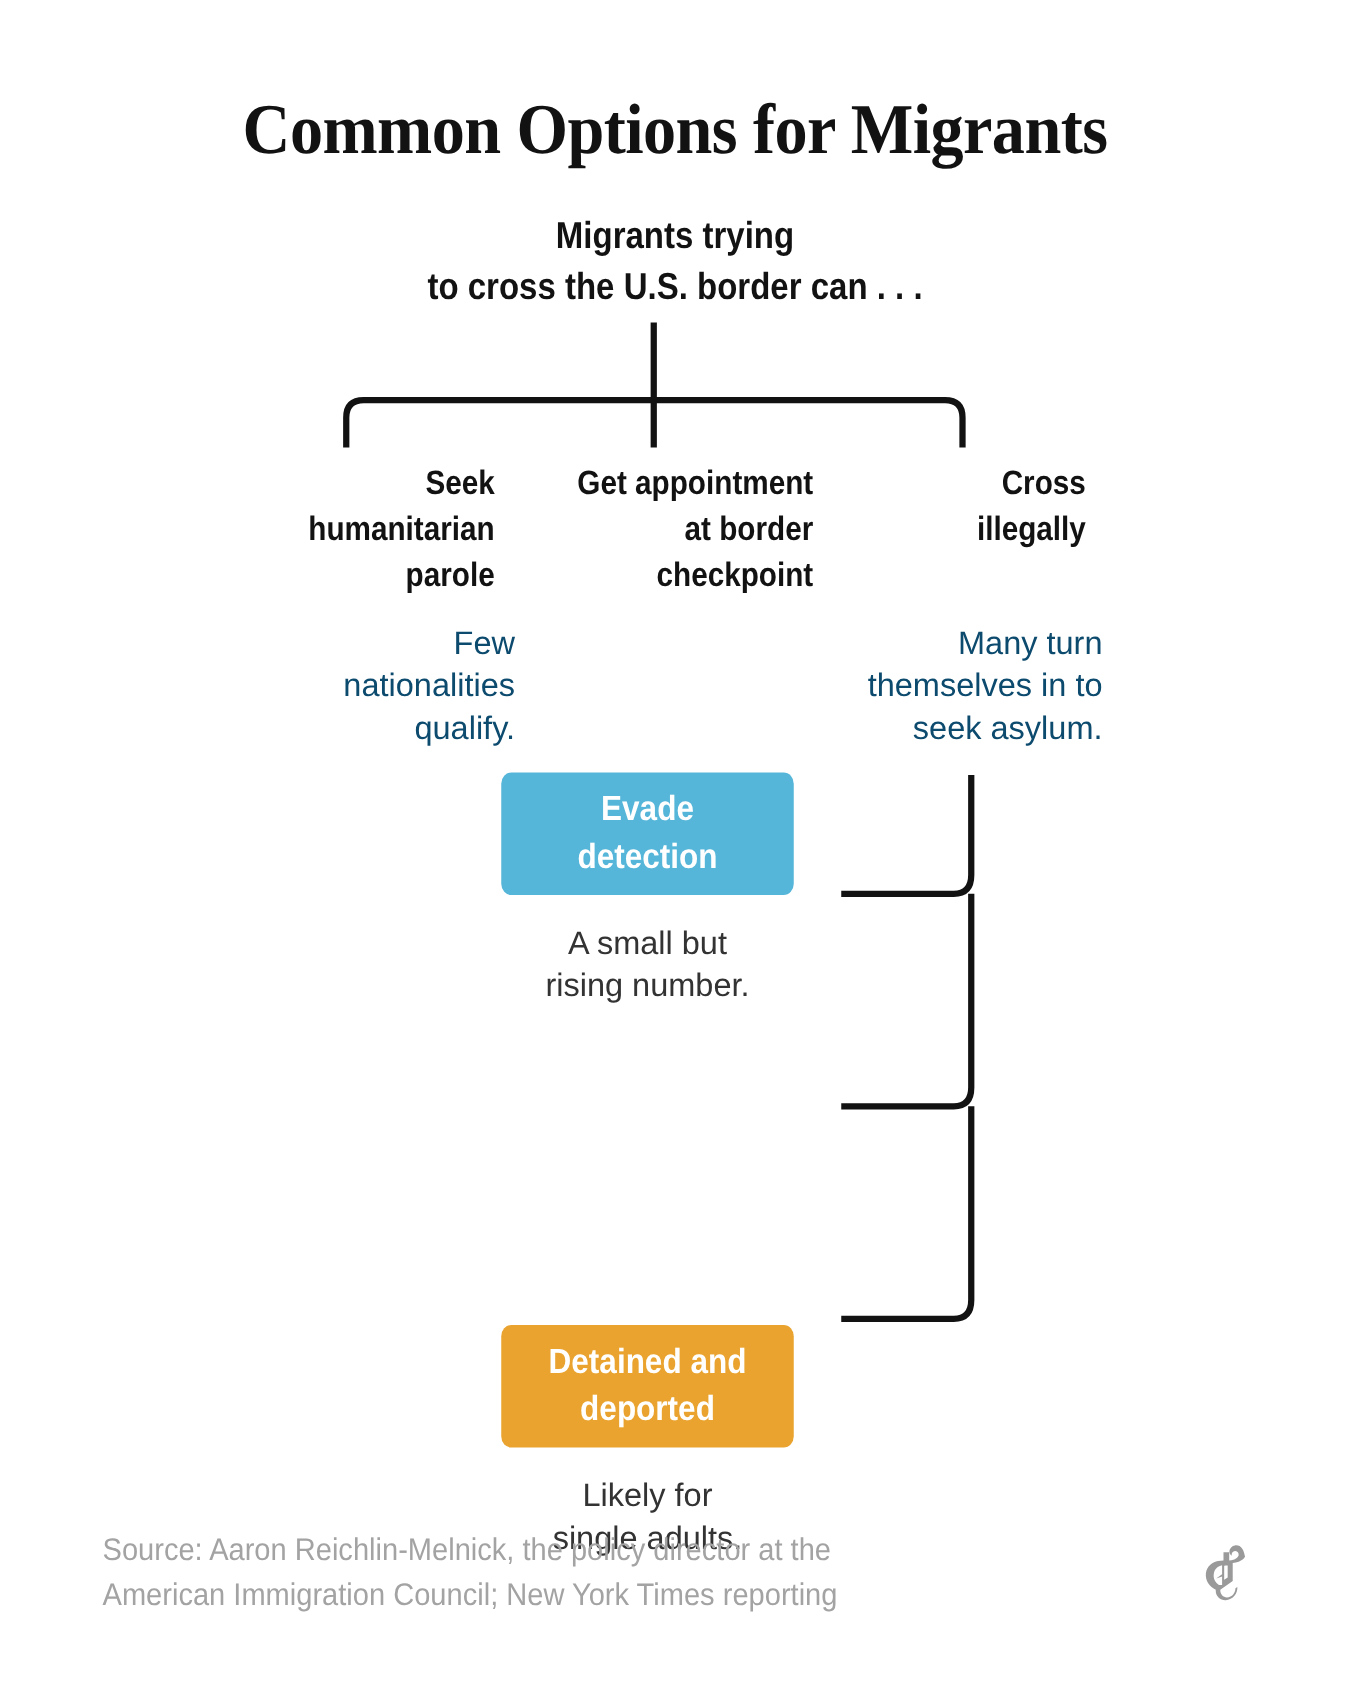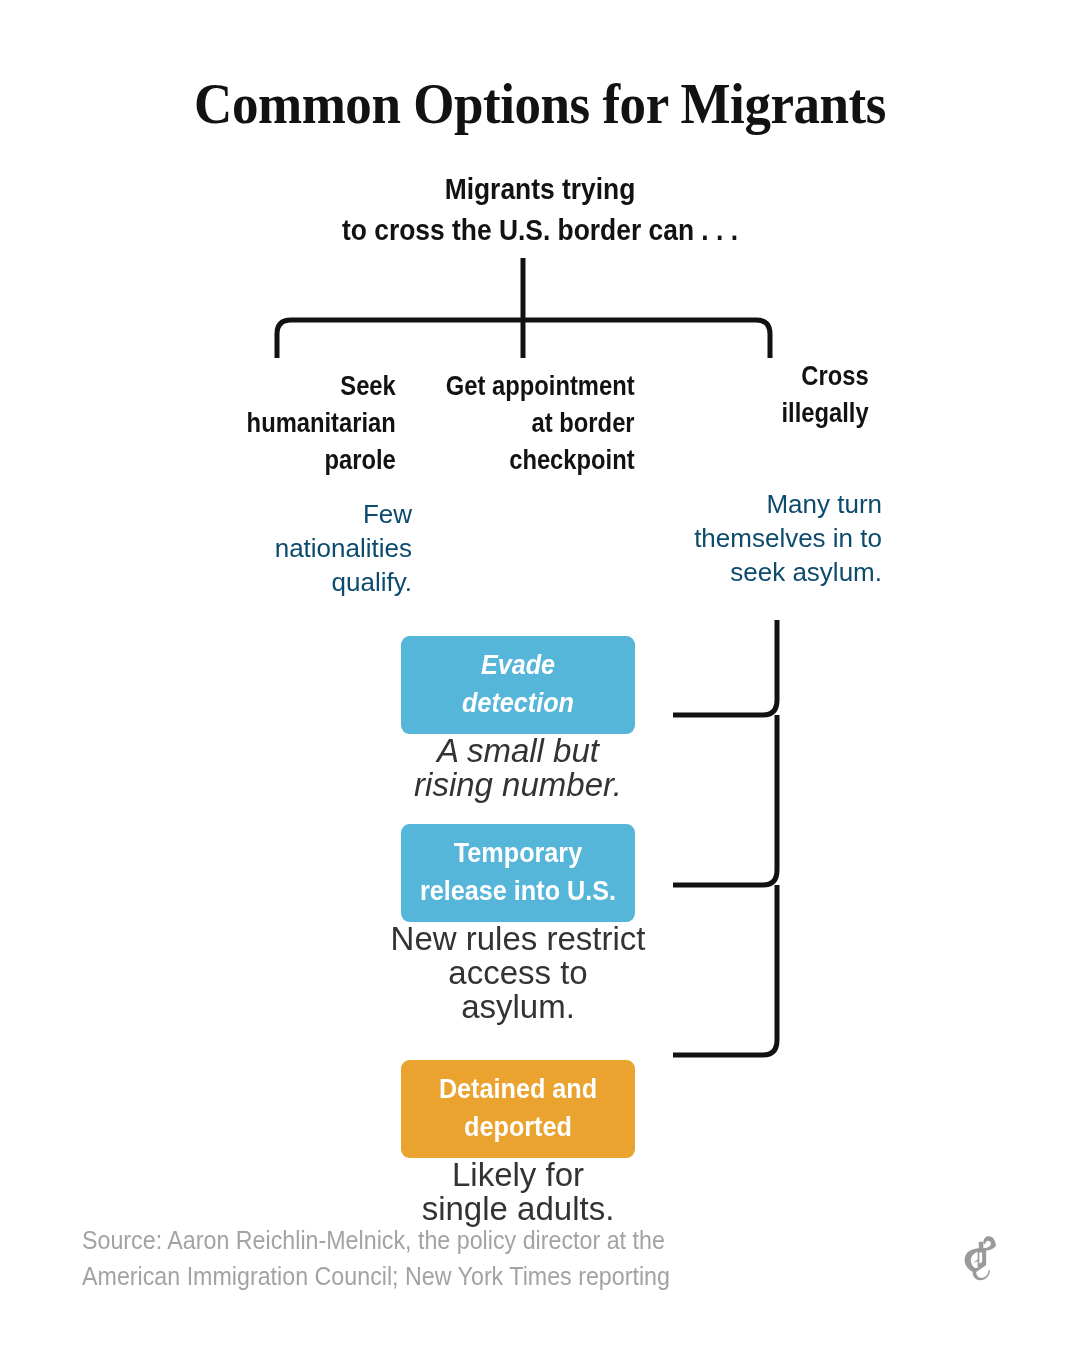--- a/index.html
+++ b/index.html
@@ -80,22 +80,22 @@
   .branch-note {
     margin-top: 15px;
     font-family: "Liberation Sans", sans-serif;
     font-weight: 400;
     font-size: 26px;
     line-height: 34px;
     color: #0c4a6e;
   }
 
   #col-parole   { left: 142px; top: 368px; width: 270px; }
-  #col-appt     { left: 362px; top: 368px; width: 290px; }
-  #col-illegal  { left: 660px; top: 358px; width: 222px; }
+  #col-appt     { left: 378px; top: 368px; width: 290px; }
+  #col-illegal  { left: 660px; top: 368px; width: 222px; }
 
   #col-parole .branch-note  { margin-top: 18px; }
   #col-appt .branch-note    { margin-top: 18px; }
   #col-illegal .branch-note { margin-top: 55px; }
 
   
   .outcome {
     position: absolute;
     left: 388px;
     width: 260px;
@@ -108,29 +108,29 @@
     font-weight: 700;
     font-size: 28px;
     line-height: 38px;
     color: #ffffff;
     transform: scaleX(0.9);
   }
   .pill-blue   { background: #56b6d9; }
   .pill-orange { background: #e9a32e; }
 
   .outcome-note {
-    margin-top: 0;
+    margin-top: 21px;
     font-family: "Liberation Sans", sans-serif;
     font-weight: 400;
-    font-size: 33px;
+    font-size: 26px;
     line-height: 34px;
     color: #333333;
   }
 
-  #outcome-evade    { top: 636px; font-style: italic; }
+  #outcome-evade    { top: 618px; }
   #outcome-release  { top: 824px; }
   #outcome-deported { top: 1060px; }
 
   
   #footer {
     position: absolute;
     left: 82px;
     top: 1222px;
     width: 820px;
   }
@@ -213,30 +213,20 @@
     <div class="outcome-pill pill-blue">
       <span style="white-space:pre-line">Evade
 detection</span>
     </div>
     <div class="outcome-note">
       <span style="white-space:pre-line">A small but
 rising number.</span>
     </div>
   </div>
 
-  <div class="outcome" id="outcome-release">
-    <div class="outcome-pill pill-blue">
-      <span style="white-space:pre-line">Temporary
-release into U.S.</span>
-    </div>
-    <div class="outcome-note">
-      <span style="white-space:pre-line">New rules restrict
-access to asylum.</span>
-    </div>
-  </div>
 
   <div class="outcome" id="outcome-deported">
     <div class="outcome-pill pill-orange">
       <span style="white-space:pre-line">Detained and
 deported</span>
     </div>
     <div class="outcome-note">
       <span style="white-space:pre-line">Likely for
 single adults.</span>
     </div>

